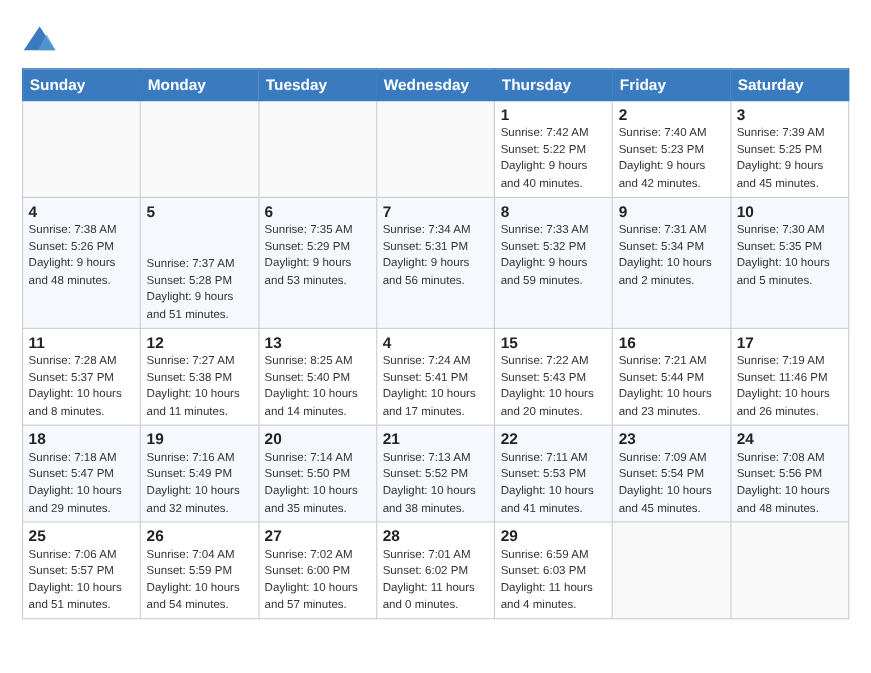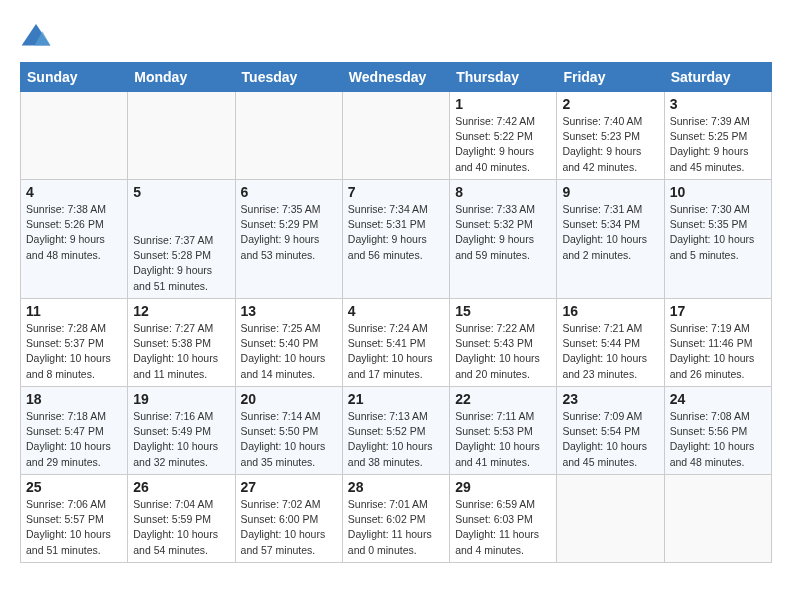--- a/index.html
+++ b/index.html
@@ -218,21 +218,21 @@
         </td>
         <td>
           <span class="day-num">12</span>
           <div class="day-info" style="white-space: pre-line;">Sunrise: 7:27 AM
 Sunset: 5:38 PM
 Daylight: 10 hours
 and 11 minutes.</div>
         </td>
         <td>
           <span class="day-num">13</span>
-          <div class="day-info" style="white-space: pre-line;">Sunrise: 7:25 AM
+          <div class="day-info" style="white-space: pre-line;">Sunrise: 8:25 AM
 Sunset: 5:40 PM
 Daylight: 10 hours
 and 14 minutes.</div>
         </td>
         <td>
           <span class="day-num">4</span>
           <div class="day-info" style="white-space: pre-line;">Sunrise: 7:24 AM
 Sunset: 5:41 PM
 Daylight: 10 hours
 and 17 minutes.</div>

